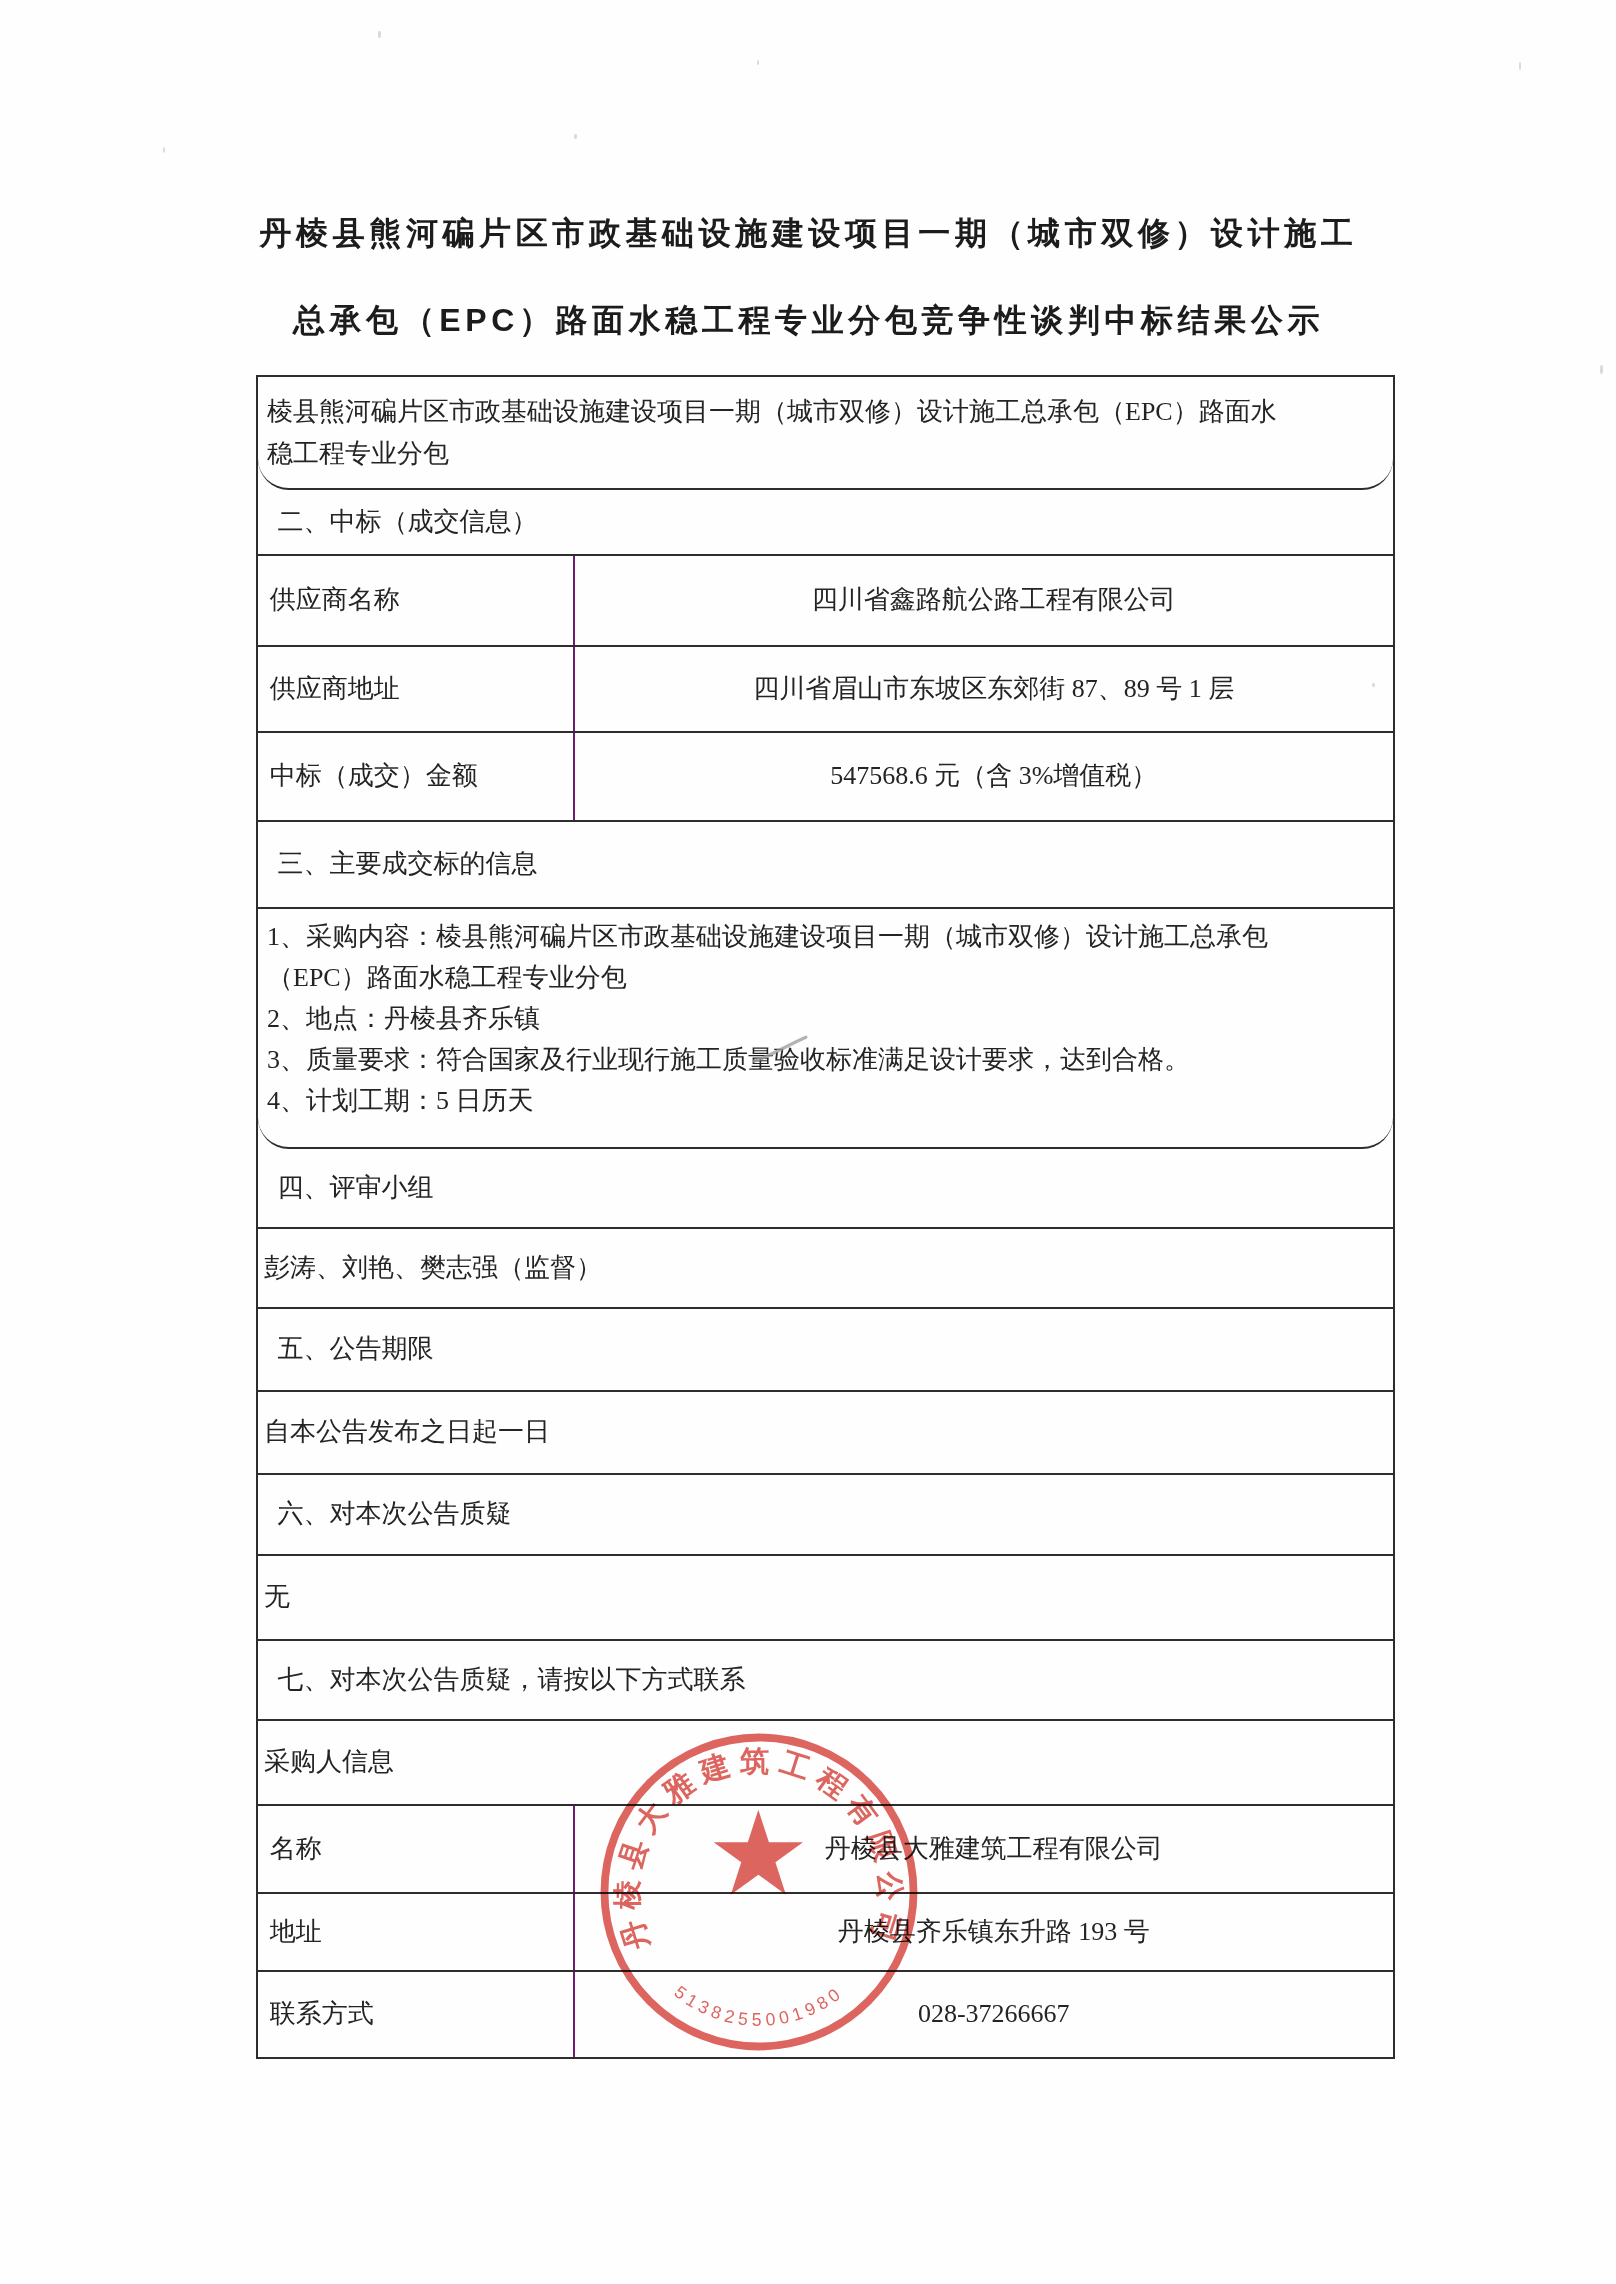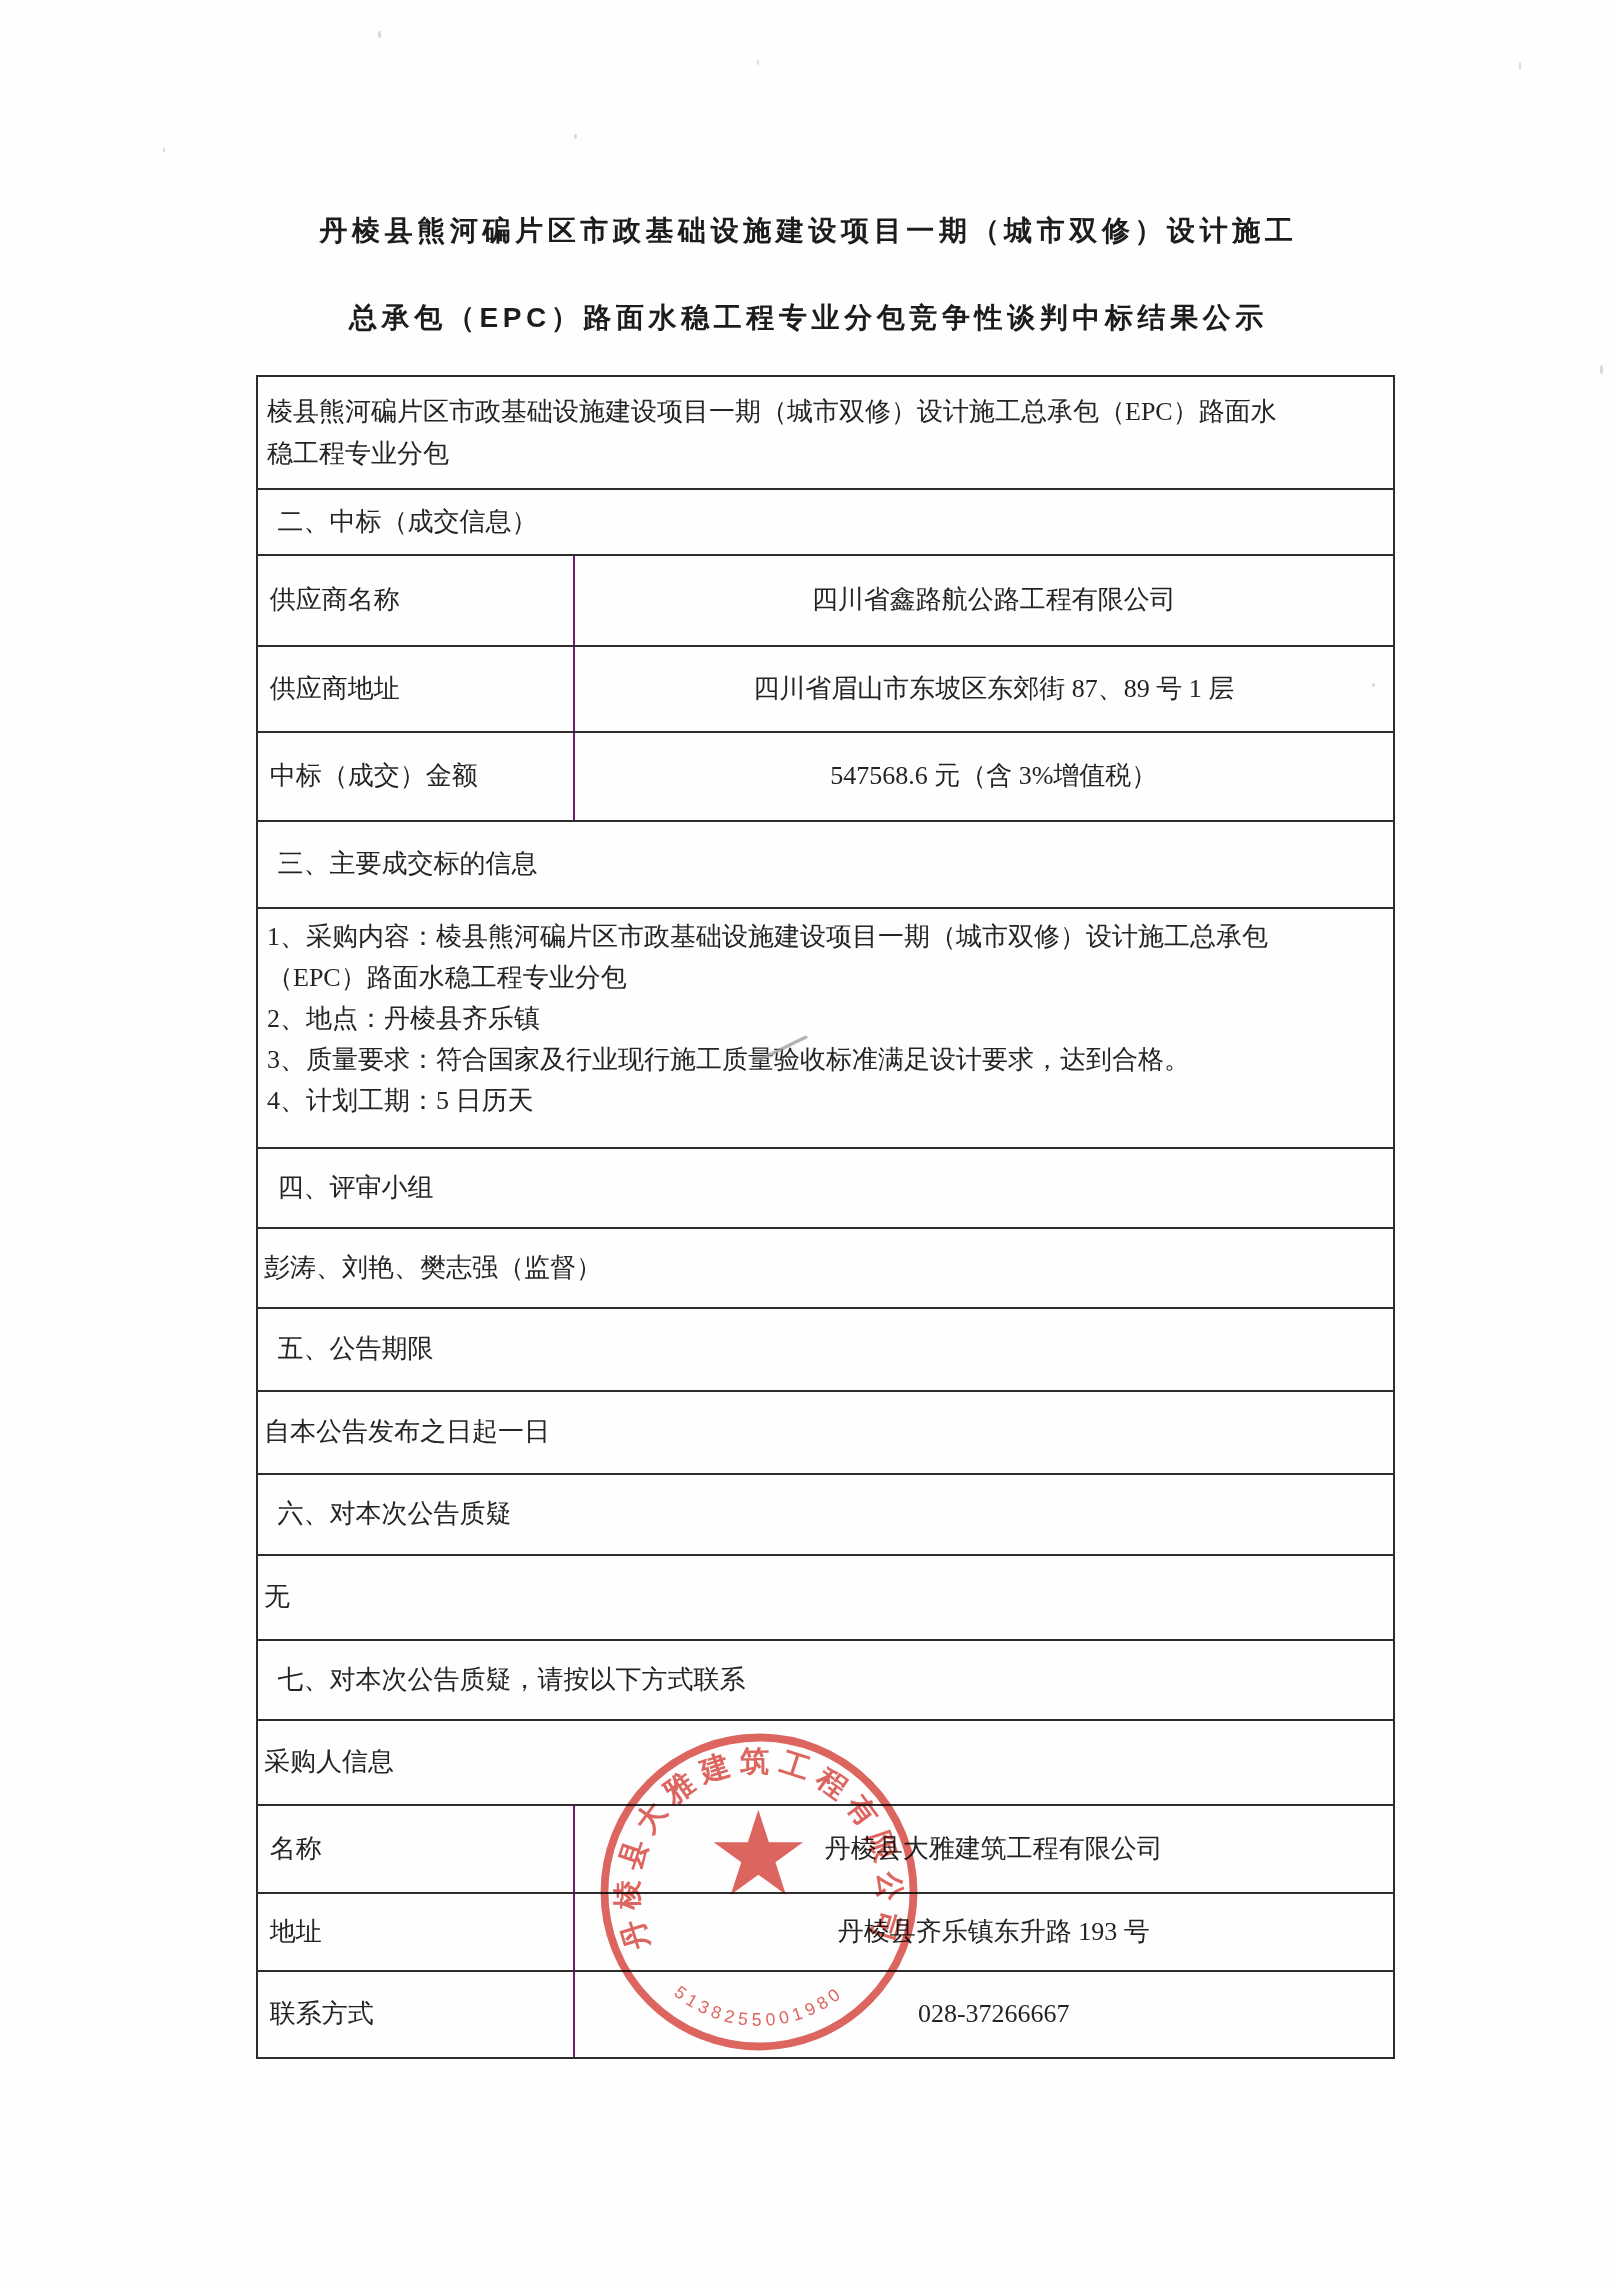--- a/index.html
+++ b/index.html
@@ -9,21 +9,21 @@
     background:#fefefe;
     font-family:"Liberation Serif","DejaVu Serif",serif;
     color:#242424;
     overflow:hidden;
   }
   .doc-title{
     position:absolute;left:0;width:100%;
     text-align:center;
     font-family:"Liberation Sans","DejaVu Sans",sans-serif;
     font-weight:700;
-    font-size:28px;
+    font-size:32px;
     letter-spacing:4.6px;
     color:#1c1c1c;
     white-space:nowrap;
   }
   .t1{top:212px;}
   .t2{top:299px;}
 
   .doc-table{
     position:absolute;
     left:256px;top:375px;
@@ -36,21 +36,21 @@
     box-sizing:border-box;
     border-bottom:2.6px solid #2d2d2d;
     display:flex;
     align-items:center;
     font-size:26px;
     line-height:1.25;
   }
   .row:last-child{border-bottom:none;}
   .hdr{padding-left:19.6px;}
   .plain{padding-left:6px;}
-  .content{padding-left:9px;align-items:flex-start;}
+  .content{padding-left:9px;align-items:flex-start;border-radius:31px;}
   .ml{white-space:pre-line;}
   .r2{padding-top:14.3px;line-height:42px;padding-right:23.5px;}
   .r8{padding-top:6.5px;line-height:41px;padding-right:23.5px;}
   .cell-label{
     box-sizing:border-box;
     width:317px;
     align-self:stretch;
     border-right:2px solid #701a75;
     display:flex;align-items:center;
     padding-left:11.7px;

